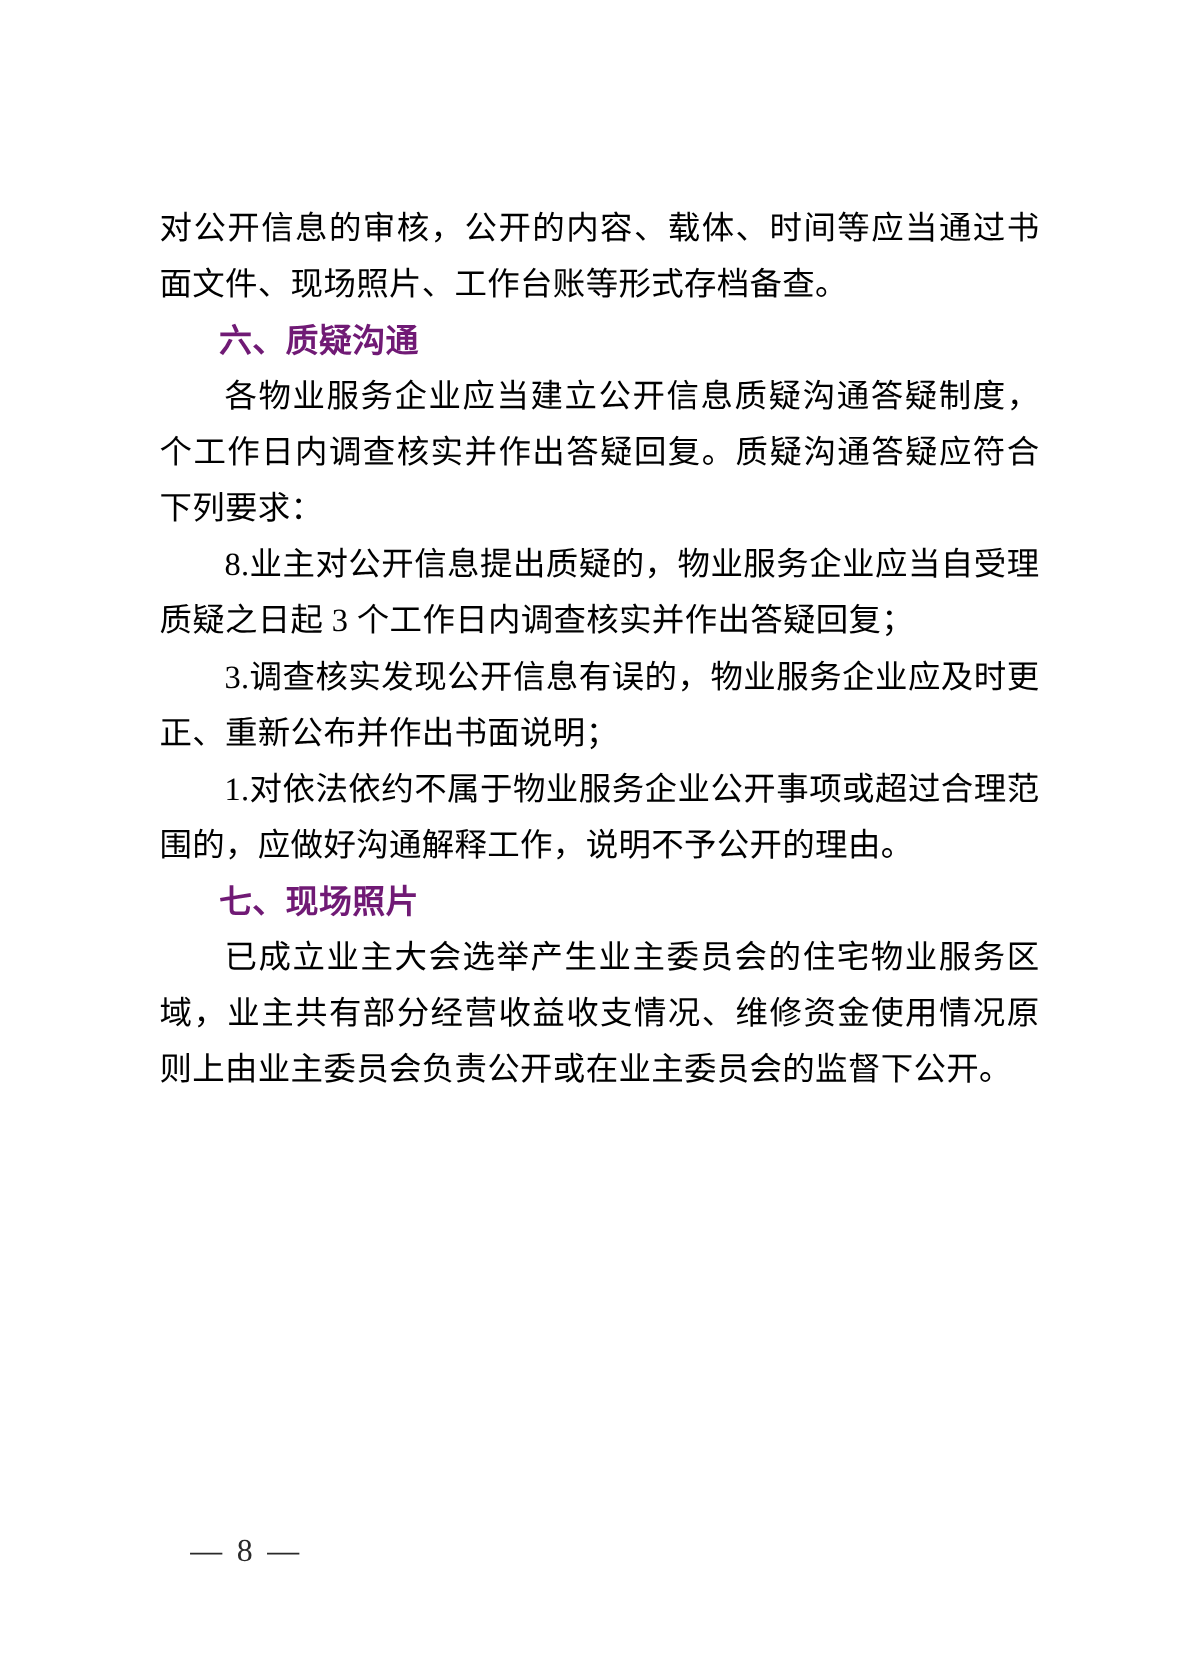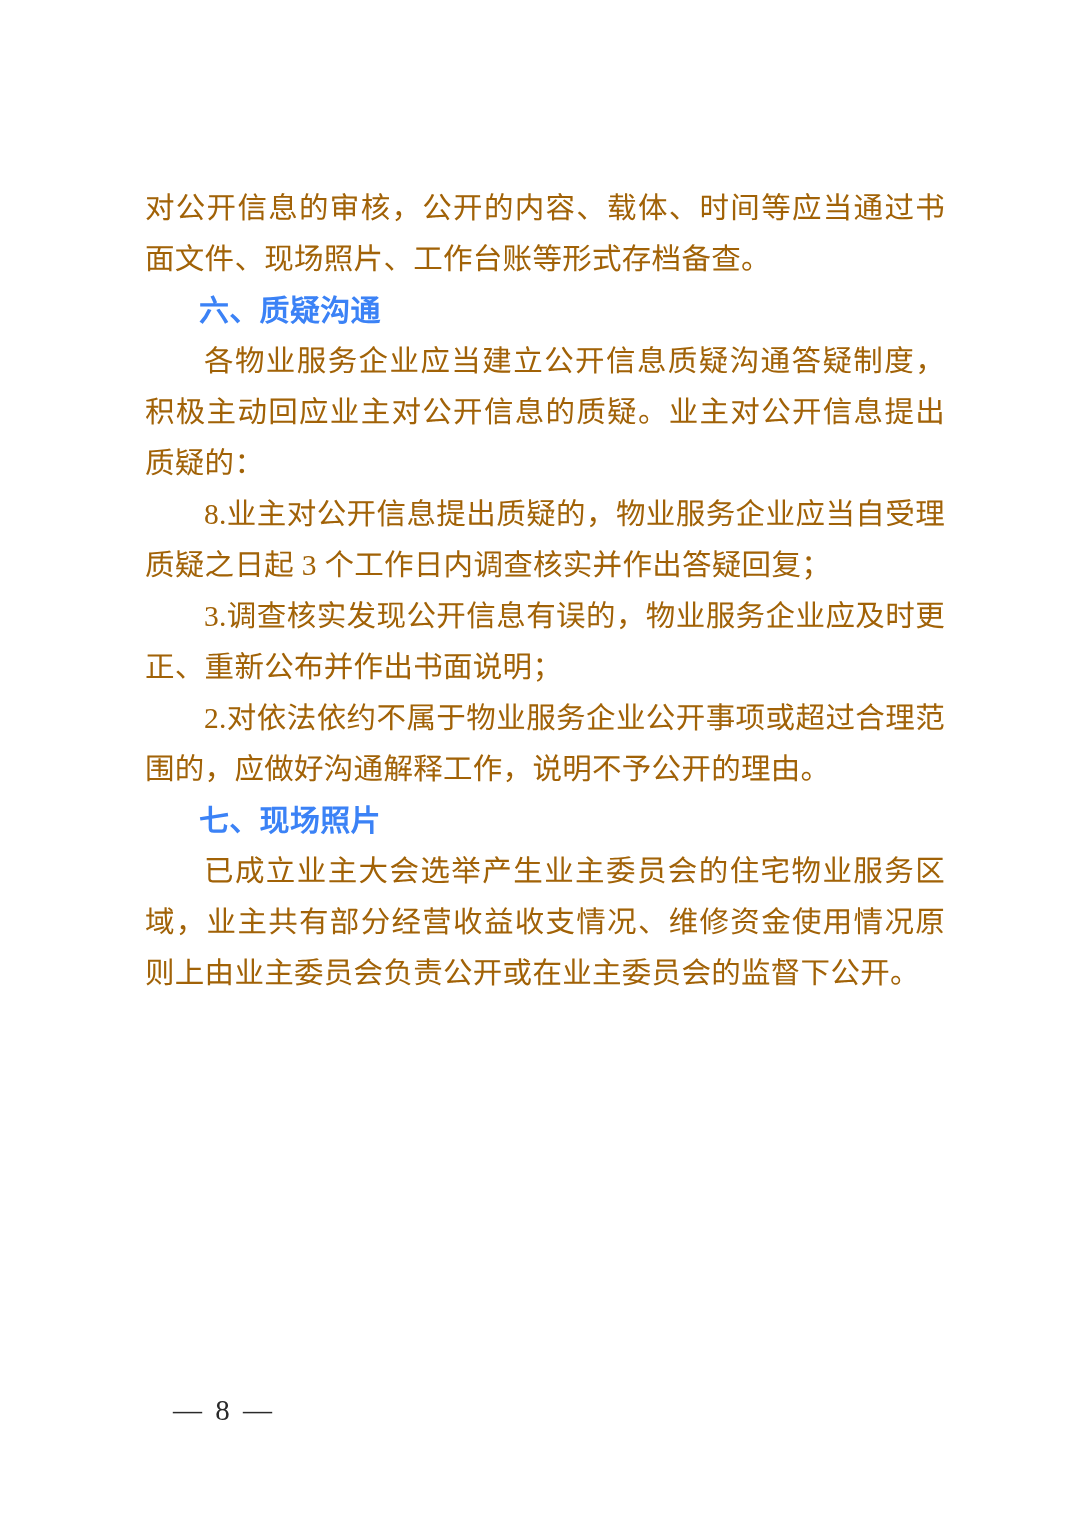--- a/index.html
+++ b/index.html
@@ -22,55 +22,55 @@
     width: 800px;
   }
   .para {
     margin: 0;
     font-family: "Liberation Serif", serif;
     font-size: 29.5px;
     line-height: 51px;
     text-align: justify;
     text-justify: inter-ideograph;
     letter-spacing: 0.3px;
-    color: #a16207;
+    color: #000000;
   }
   .para.indent {
     text-indent: 2em;
   }
   .heading {
     margin: 0;
     font-family: "Liberation Sans", sans-serif;
     font-weight: 700;
     font-size: 30px;
     line-height: 51px;
     text-indent: 1.8em;
     letter-spacing: 0.3px;
-    color: #3b82f6;
+    color: #701a75;
   }
   .page-number {
     position: absolute;
     left: 173px;
     top: 1394px;
     font-family: "Liberation Serif", serif;
     font-size: 29px;
     letter-spacing: 3px;
     color: #2a2a2a;
     white-space: nowrap;
   }
 </style>
 </head>
 <body>
 
 <div class="page">
   <div class="doc-body">
     <p class="para">对公开信息的审核，公开的内容、载体、时间等应当通过书面文件、现场照片、工作台账等形式存档备查。</p>
     <p class="heading">六、质疑沟通</p>
-    <p class="para indent">各物业服务企业应当建立公开信息质疑沟通答疑制度，积极主动回应业主对公开信息的质疑。业主对公开信息提出质疑的：</p>
+    <p class="para indent">各物业服务企业应当建立公开信息质疑沟通答疑制度，个工作日内调查核实并作出答疑回复。质疑沟通答疑应符合下列要求：</p>
     <p class="para indent">8.业主对公开信息提出质疑的，物业服务企业应当自受理质疑之日起 3 个工作日内调查核实并作出答疑回复；</p>
     <p class="para indent">3.调查核实发现公开信息有误的，物业服务企业应及时更正、重新公布并作出书面说明；</p>
-    <p class="para indent">2.对依法依约不属于物业服务企业公开事项或超过合理范围的，应做好沟通解释工作，说明不予公开的理由。</p>
+    <p class="para indent">1.对依法依约不属于物业服务企业公开事项或超过合理范围的，应做好沟通解释工作，说明不予公开的理由。</p>
     <p class="heading">七、现场照片</p>
     <p class="para indent">已成立业主大会选举产生业主委员会的住宅物业服务区域，业主共有部分经营收益收支情况、维修资金使用情况原则上由业主委员会负责公开或在业主委员会的监督下公开。</p>
   </div>
 
   <div class="page-number">— 8 —</div>
 </div>
 
 </body></html>

